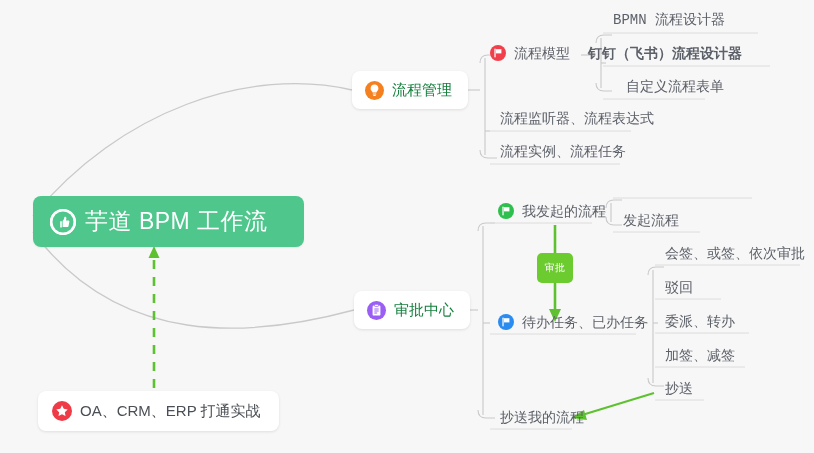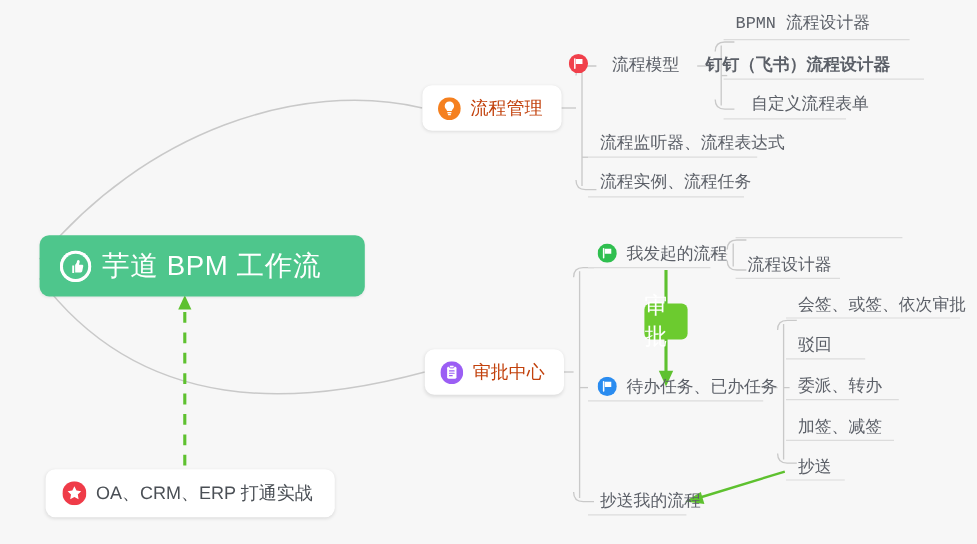--- a/index.html
+++ b/index.html
@@ -57,21 +57,21 @@
     box-sizing: border-box;
     display: flex;
     align-items: center;
     box-shadow: 0 1px 3px rgba(0,0,0,0.10);
     padding: 0 16px 0 13px;
     height: 38px;
     white-space: nowrap;
   }
   .card-node .card-label {
     font-size: 15px;
-    color: #c2410c;
+    color: #15803d;
     margin-left: 8px;
   }
   #node-liucheng-guanli { left: 352px; top: 71px; }
   #node-shenpi-zhongxin { left: 354px; top: 291px; }
   #node-oa-crm-erp {
     left: 38px; top: 391px;
     height: 40px;
     padding: 0 18px 0 14px;
   }
   #node-oa-crm-erp .card-label { font-size: 15px; color: #4a4f55; }
@@ -106,21 +106,21 @@
   .badge-green {
     position: absolute;
     left: 537px; top: 253px;
     width: 36px; height: 30px;
     background: #6ccb2f;
     border-radius: 5px;
     display: flex;
     align-items: center;
     justify-content: center;
     color: #ffffff;
-    font-size: 19px;
+    font-size: 10px;
     letter-spacing: 0.5px;
     z-index: 5;
   }
 </style>
 </head>
 <body>
 
 <div id="canvas">
 
   <svg id="svg-layer" viewBox="0 0 814 453" xmlns="http://www.w3.org/2000/svg">
@@ -232,21 +232,21 @@
   <div class="card-node" id="node-oa-crm-erp">
     <span class="ico">
       <svg width="20" height="20" viewBox="0 0 20 20">
         <circle cx="10" cy="10" r="10" fill="#ef3b48"></circle>
         <path d="M10 4.3 l1.75 3.55 3.92.57 -2.84 2.76 .67 3.9 -3.5-1.84 -3.5 1.84 .67-3.9 -2.84-2.76 3.92-.57 z" fill="#ffffff"></path>
       </svg>
     </span>
     <span class="card-label">OA、CRM、ERP 打通实战</span>
   </div>
 
-  <div class="leaf with-icon" style="left:466px; top:43px;gap:12px;">
+  <div class="leaf with-icon" style="left:482px; top:43px;">
     <span class="ico">
       <svg width="16" height="16" viewBox="0 0 16 16">
         <circle cx="8" cy="8" r="8" fill="#f1404b"></circle>
         <rect x="4.4" y="3.6" width="1.25" height="8.8" rx="0.6" fill="#ffffff"></rect>
         <path d="M6.0 4.2 h5.4 v4.2 h-5.4 z" fill="#ffffff"></path>
       </svg>
     </span>
     <span class="leaf-text">流程模型</span>
   </div>
 
@@ -265,21 +265,21 @@
       <svg width="16" height="16" viewBox="0 0 16 16">
         <circle cx="8" cy="8" r="8" fill="#2fbf4f"></circle>
         <rect x="4.4" y="3.6" width="1.25" height="8.8" rx="0.6" fill="#ffffff"></rect>
         <path d="M6.0 4.2 h5.4 v4.2 h-5.4 z" fill="#ffffff"></path>
       </svg>
     </span>
     <span class="leaf-text">我发起的流程</span>
   </div>
 
 
-  <div class="leaf" style="left:613px; top:210px;">流程设计器</div>
+  <div class="leaf" style="left:613px; top:210px;">发起流程</div>
 
   <div class="badge-green">
     <span>审批</span>
   </div>
 
   <div class="leaf with-icon" style="left:490px; top:312px;">
     <span class="ico">
       <svg width="16" height="16" viewBox="0 0 16 16">
         <circle cx="8" cy="8" r="8" fill="#2a8cf0"></circle>
         <rect x="4.4" y="3.6" width="1.25" height="8.8" rx="0.6" fill="#ffffff"></rect>

